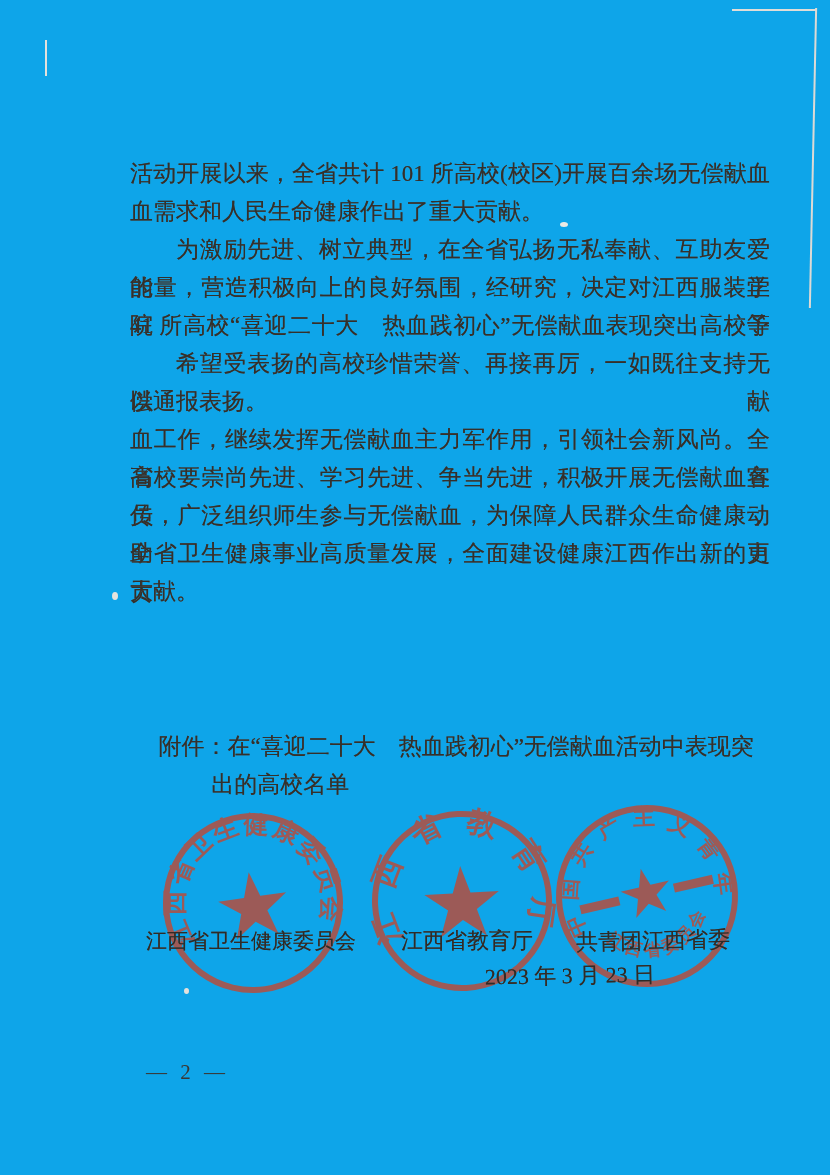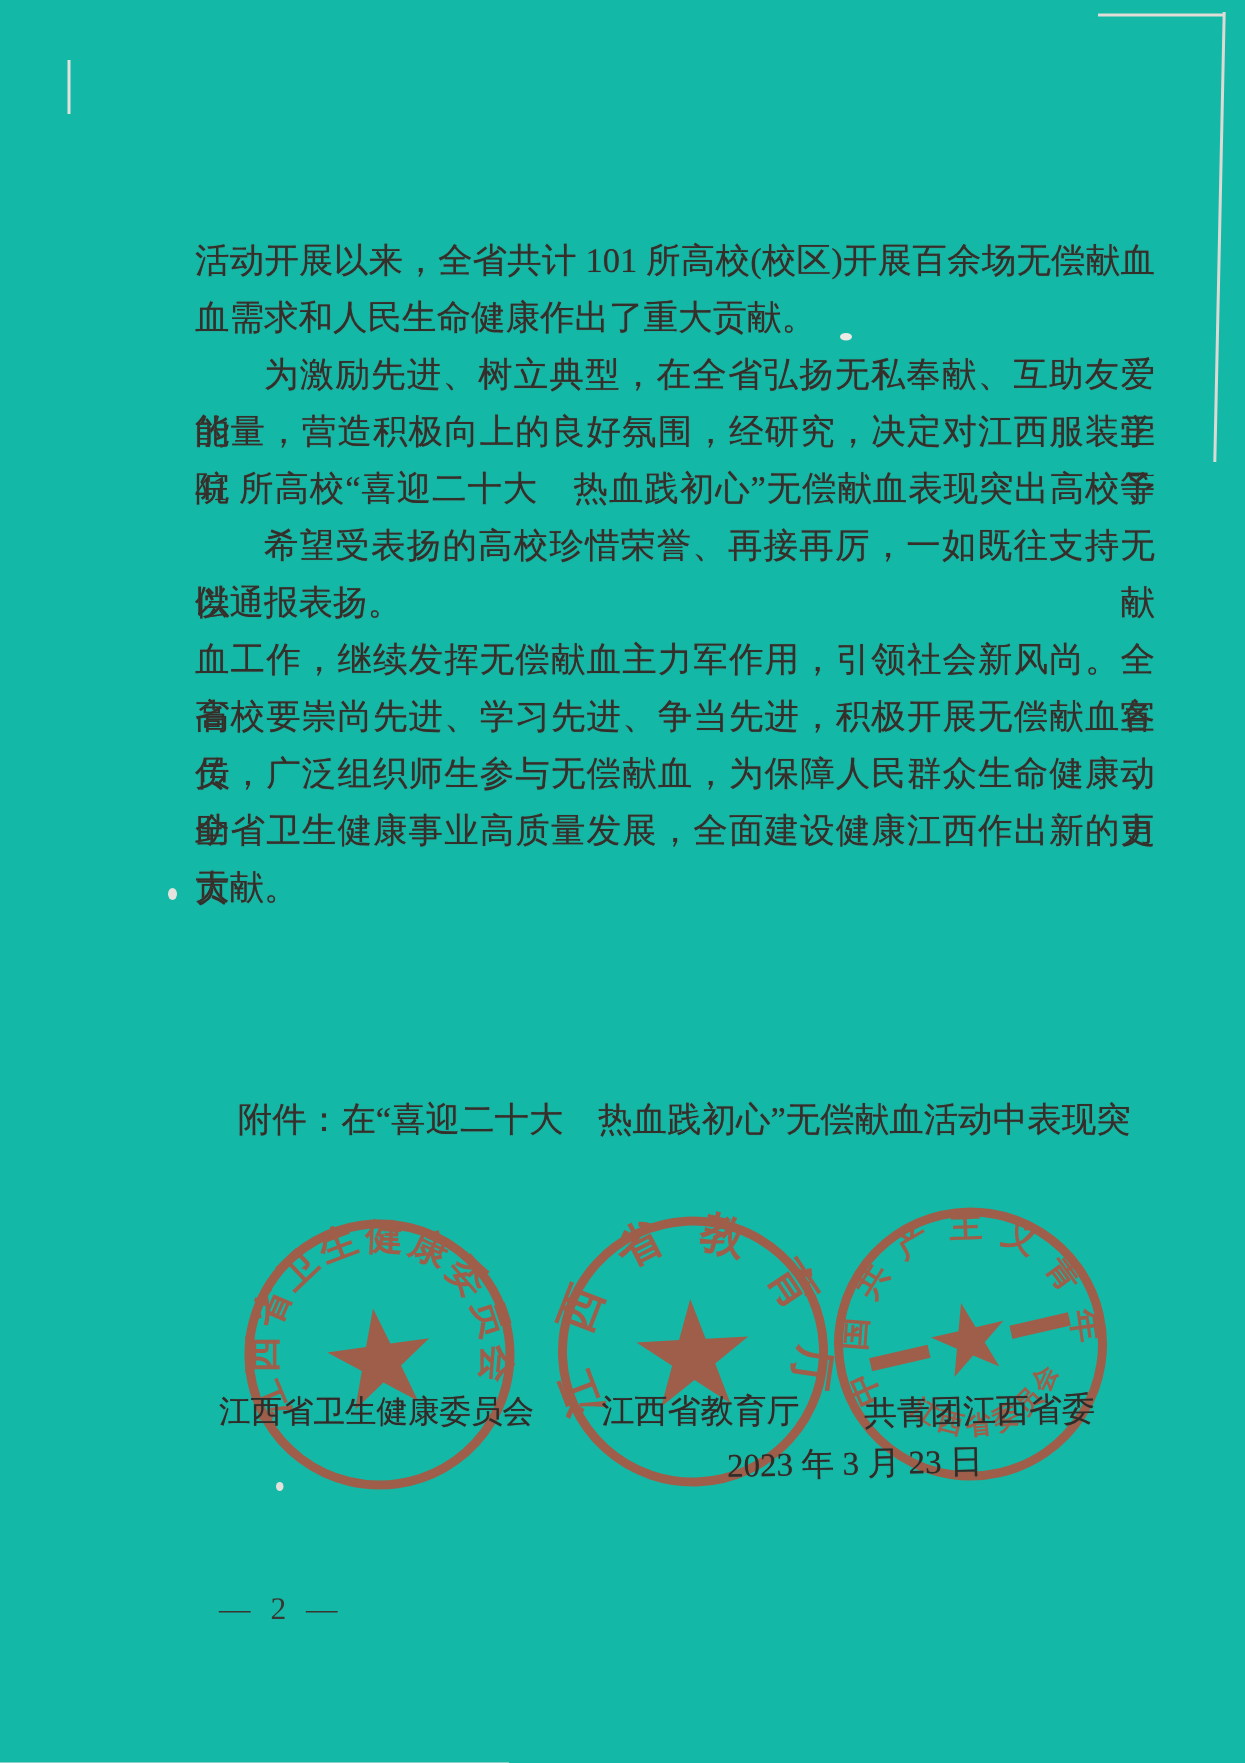--- a/index.html
+++ b/index.html
@@ -1,21 +1,21 @@
 <!DOCTYPE html>
 <html><head>
 <meta charset="utf-8">
 <style>
   html, body { margin: 0; padding: 0; background: #e8e6e2; }
   .page {
     position: relative;
     width: 830px;
     height: 1175px;
     margin: 0 auto;
-    background: #14b8a6;
+    background: #0ea5e9;
     overflow: hidden;
     font-family: "Liberation Serif", "DejaVu Serif", serif;
     color: #33302c;
   }
   
   .artifact { position: absolute; pointer-events: none; }
   .edge-right { left: 812px; top: 8px; width: 2px; height: 300px; background: #dddad5; transform: rotate(1.2deg); }
   .edge-top { left: 732px; top: 9px; width: 84px; height: 2px; background: #e0ddd8; }
   .mark-1 { left: 45px; top: 40px; width: 2px; height: 36px; background: #e3e1dc; }
   .mark-2 { left: 112px; top: 592px; width: 6px; height: 8px; background: #e6e3de; border-radius: 50%; }
@@ -107,20 +107,21 @@
       <div class="tline last">以通报表扬。</div>
       <div class="tline">血工作，继续发挥无偿献血主力军作用，引领社会新风尚。全省各</div>
       <div class="tline">高校要崇尚先进、学习先进、争当先进，积极开展无偿献血宣传动</div>
       <div class="tline">员，广泛组织师生参与无偿献血，为保障人民群众生命健康，助力</div>
       <div class="tline">全省卫生健康事业高质量发展，全面建设健康江西作出新的更大</div>
       <div class="tline last">贡献。</div>
     </div>
 
   <div class="attachment">
     <div class="a1">附件：在“喜迎二十大　热血践初心”无偿献血活动中表现突</div>
+    <div class="a2">出的高校名单</div>
   </div>
 
   <div class="seal seal-1">
     <svg width="190" height="190" viewBox="0 0 190 190">
       <circle cx="95" cy="95" r="87" fill="none" stroke="#c5462f" stroke-width="6"></circle>
       <path id="sealArc1" d="M 31.6,124.6 A 70,70 0 1 1 158.4,124.6" fill="none"></path>
       <text fill="#c5462f" font-size="25" font-family="'Liberation Serif','DejaVu Serif',serif" font-weight="bold">
         <textPath href="#sealArc1" startOffset="0" textLength="278" lengthAdjust="spacing">江西省卫生健康委员会</textPath>
       </text>
       <polygon fill="#c5462f" points="95,64 103.2,88.8 129.3,88.9 108.2,104.3 116.2,129.2 95,113.9 73.8,129.2 81.8,104.3 60.7,88.9 86.8,88.8"></polygon>

